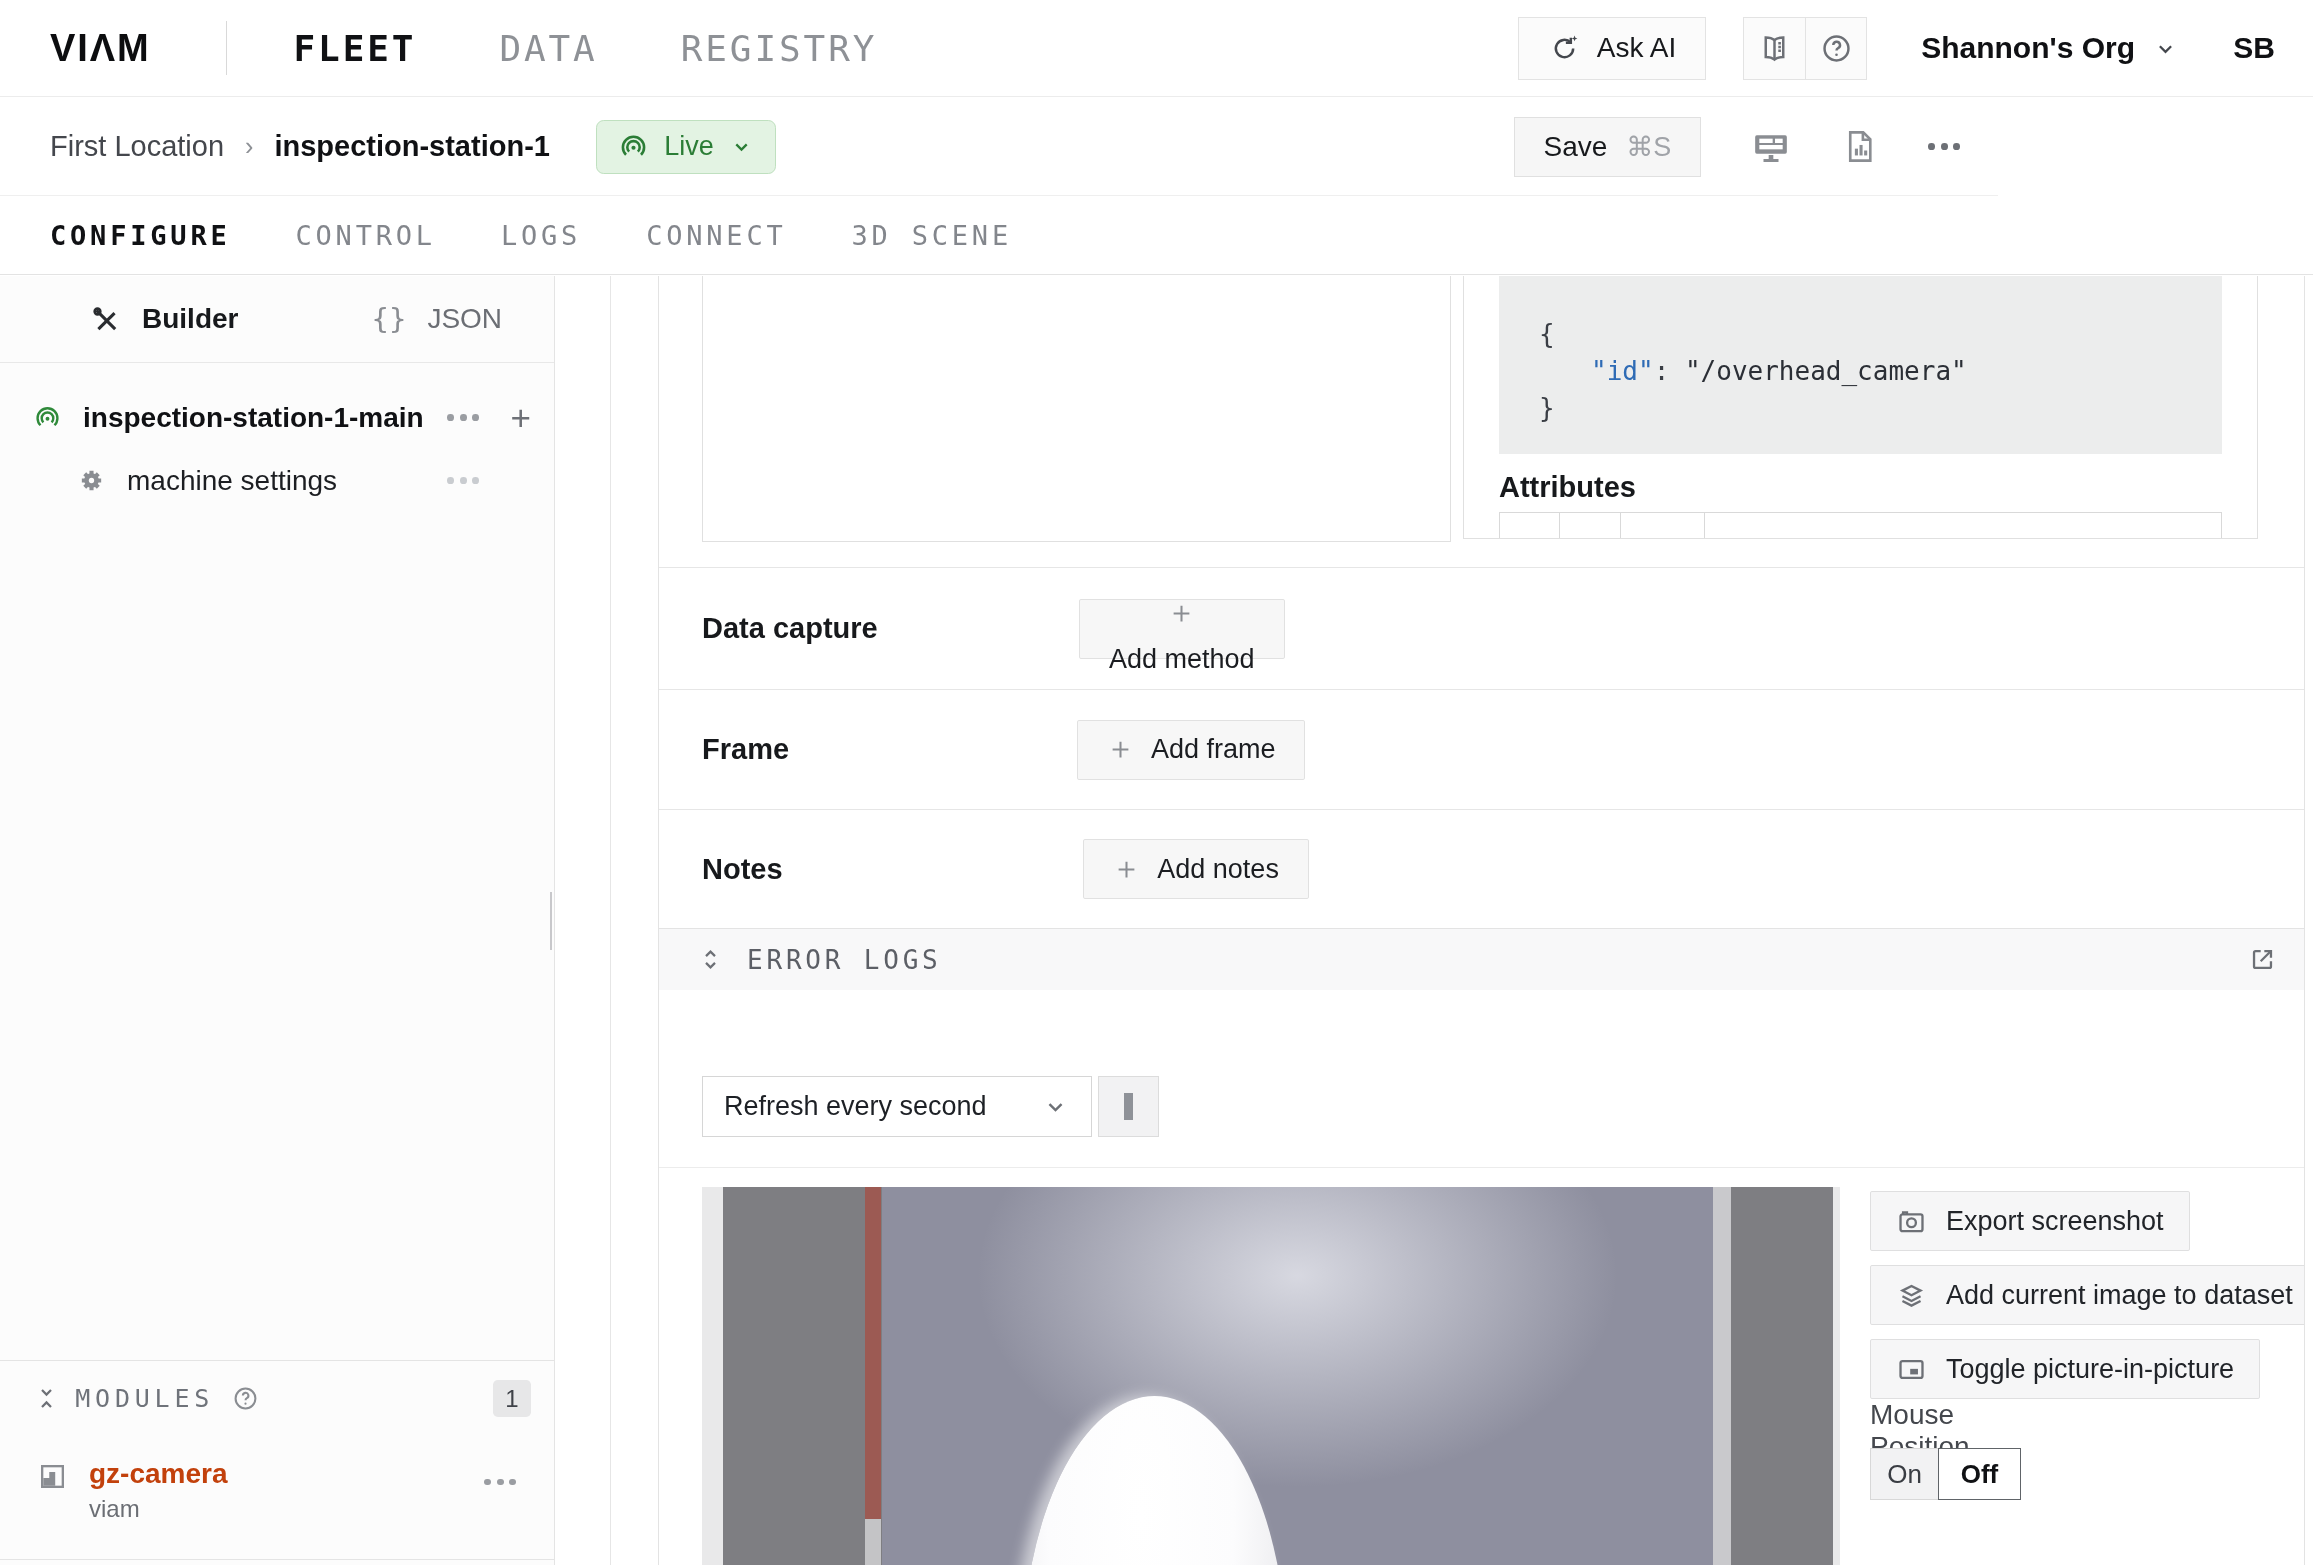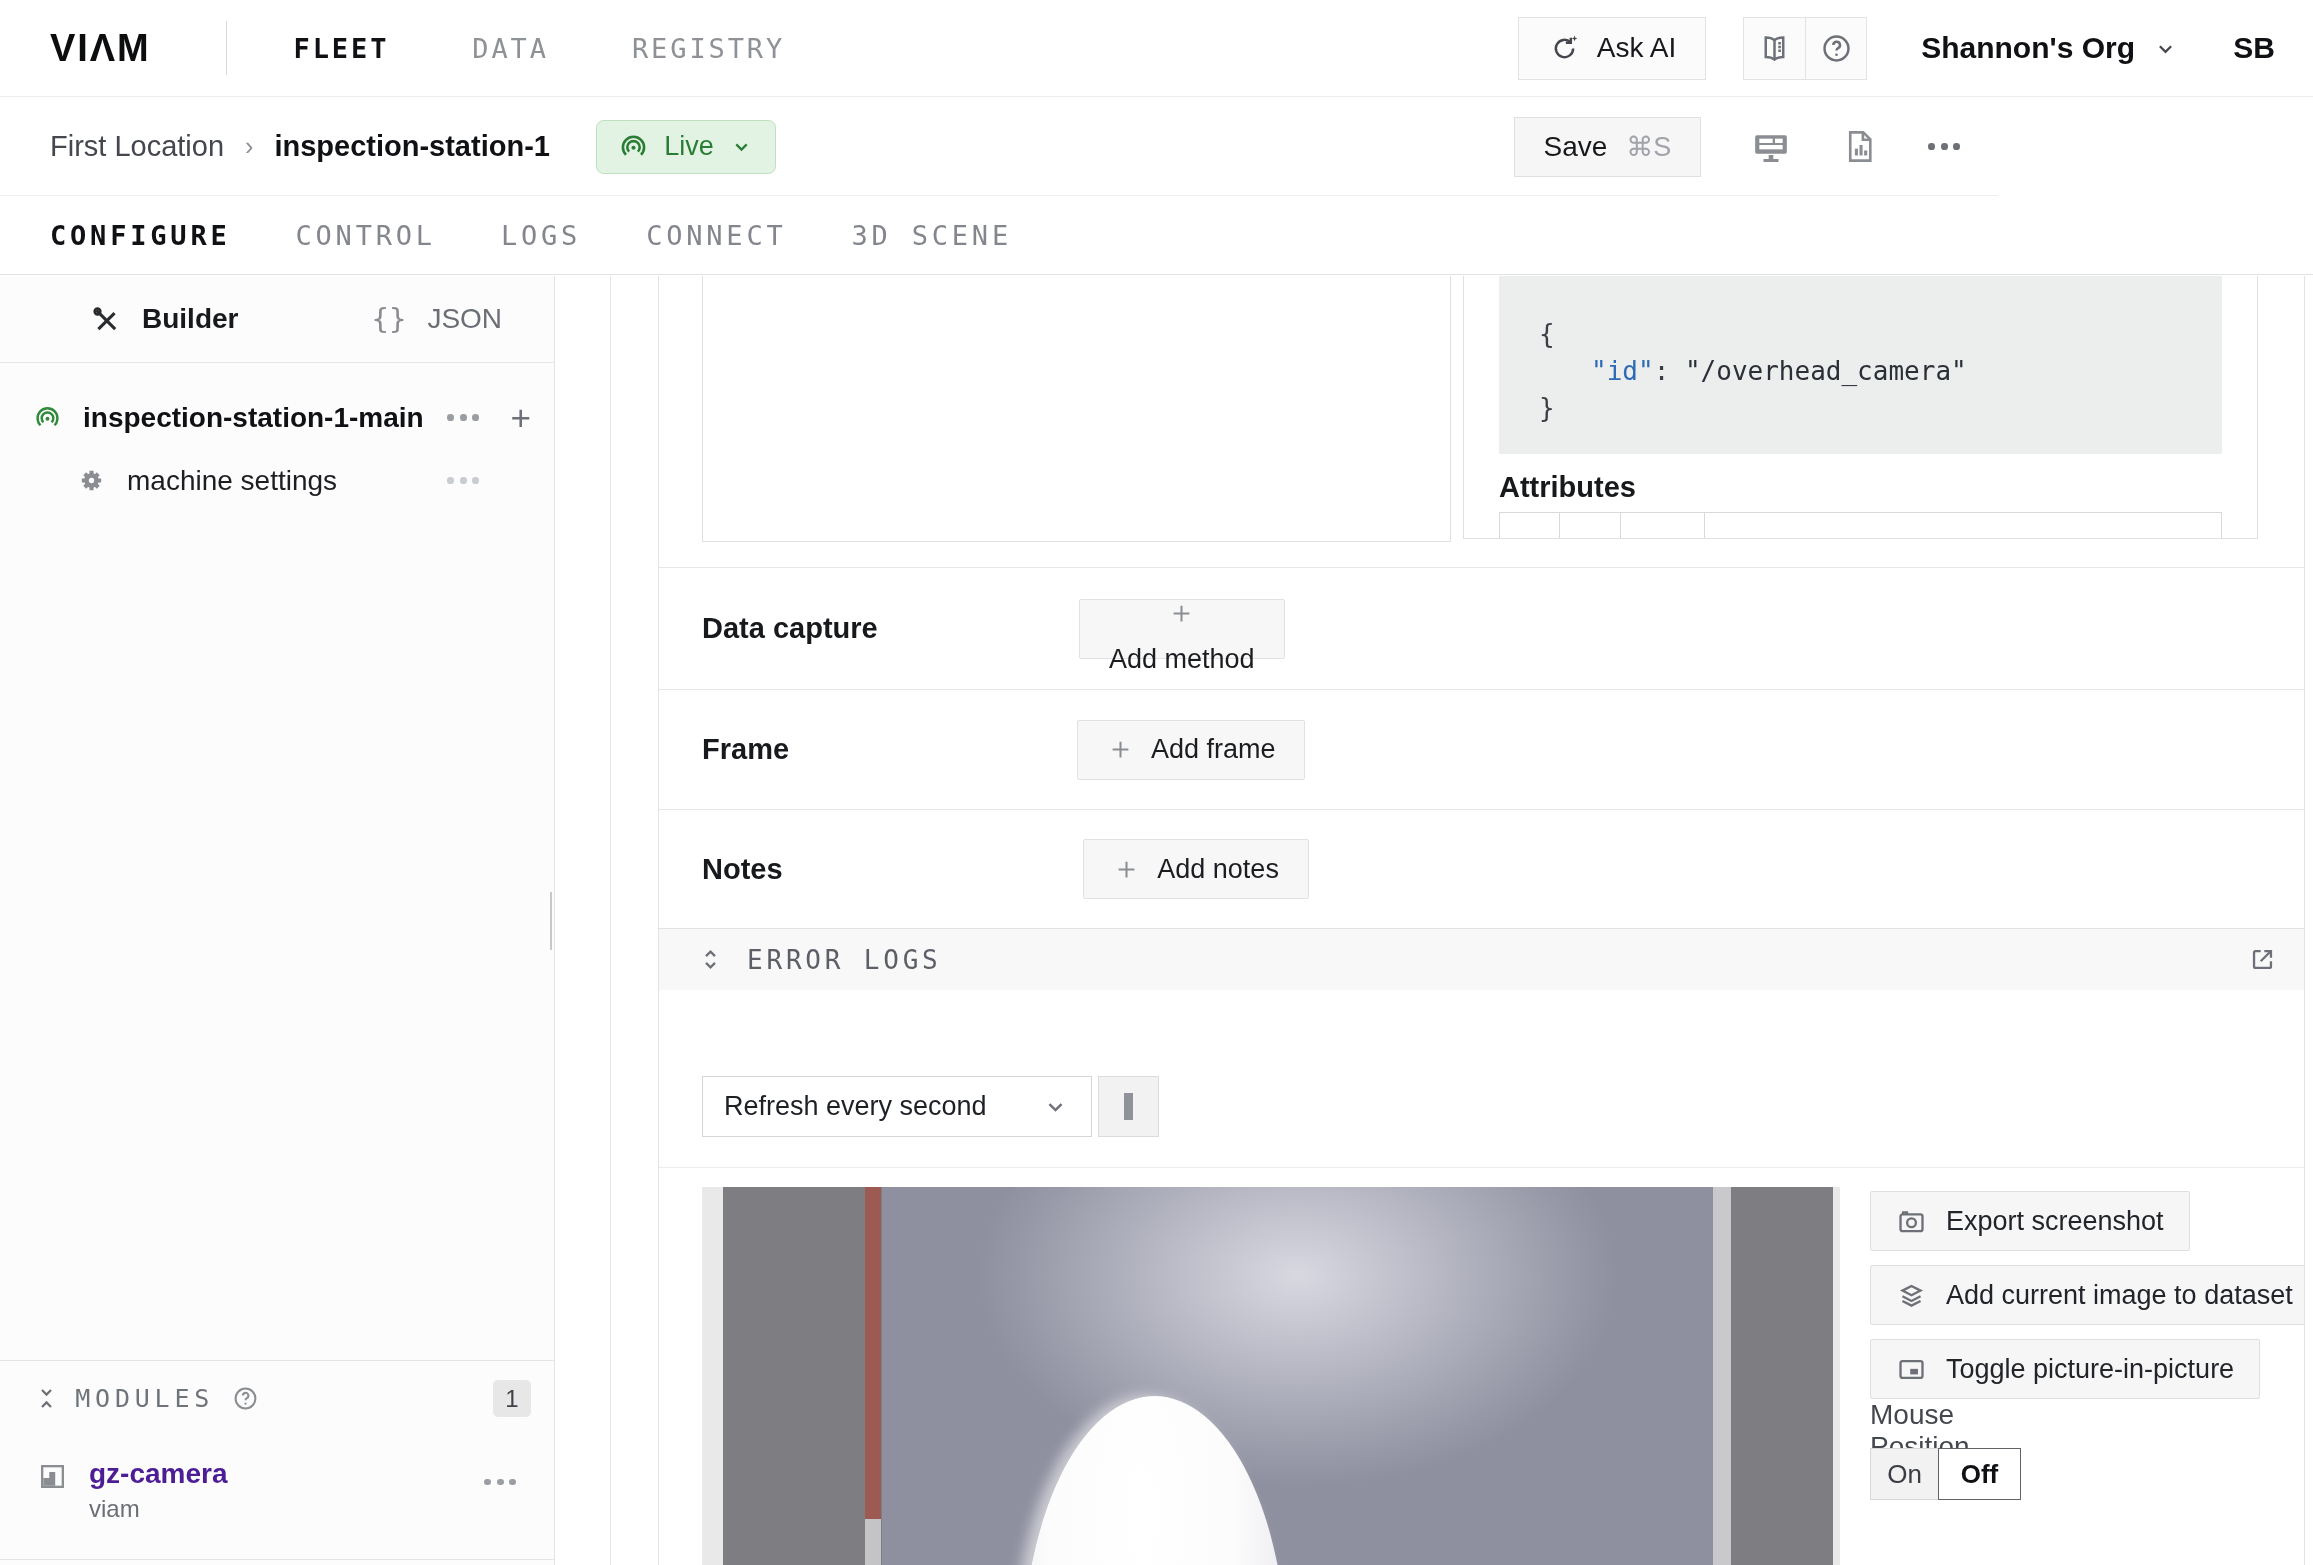--- a/index.html
+++ b/index.html
@@ -7,21 +7,21 @@
   body { font-family:"Liberation Sans", sans-serif; color:#17191c; }
   .screen { position:relative; width:2313px; height:1566px; background:#fff; overflow:hidden; }
 
   
   .topnav { position:absolute; left:0; top:0; width:2313px; height:97px;
             display:flex; align-items:center; padding:0 38px 0 50px;
             border-bottom:1px solid #ececec; background:#fff; }
   .logo { font-weight:800; font-size:38px; letter-spacing:1.9px; color:#0c0d0f; }
   .topnav-div { width:1px; height:54px; background:#d9d9d9; margin:0 67px 0 75px; }
   .topnav-nav { display:flex; align-items:center; gap:83px; }
-  .topnav-item { font-family:"DejaVu Sans Mono", monospace; font-size:27px; letter-spacing:2.9px;
+  .topnav-item { font-family:"DejaVu Sans Mono", monospace; font-size:36px; letter-spacing:2.9px;
                  color:#8e9196; cursor:pointer; }
   .topnav-item.active { color:#101114; font-weight:700; }
   .topnav-right { margin-left:auto; display:flex; align-items:center; }
   .askai-btn { display:flex; align-items:center; gap:15.4px; border:1px solid #e3e3e3; background:#fbfbfb;
                height:63px; padding:0 29px; font-size:28px; color:#17191c; cursor:pointer; }
   .icon-group { display:flex; align-items:stretch; border:1px solid #e3e3e3; background:#fbfbfb;
                 height:63px; margin-left:37px; }
   .icon-cell { width:61px; display:flex; align-items:center; justify-content:center; color:#6d7076; cursor:pointer; }
   .icon-cell + .icon-cell { border-left:1px solid #e3e3e3; }
   .org-switch { display:flex; align-items:center; gap:17.3px; margin-left:54px; cursor:pointer; }
@@ -80,21 +80,21 @@
              border-top:1px solid #e4e4e4; border-bottom:1px solid #e4e4e4; background:#fcfcfc; }
   .modules-header { height:60px; display:flex; align-items:center; padding:0 23px 0 29px; margin-top:7.7px; }
   .modules-title { font-family:"DejaVu Sans Mono", monospace; font-size:25px; letter-spacing:4.8px;
                    color:#6f737a; margin-left:15.4px; }
   .modules-help { color:#8a8d92; margin-left:17.3px; display:flex; }
   .modules-count { margin-left:auto; background:#e7e7e8; border-radius:4.8px; min-width:38px; height:37px;
                    display:flex; align-items:center; justify-content:center; font-size:24px; color:#3f4248; }
   .module-item { display:flex; margin-top:29px; padding-left:37px; position:relative; }
   .module-icon { color:#8a8d92; margin-top:3.8px; }
   .module-texts { margin-left:21px; }
-  .module-name { font-size:28px; font-weight:700; color:#4c1d95; }
+  .module-name { font-size:28px; font-weight:700; color:#c2410c; }
   .module-org { font-size:24px; color:#6b6e74; margin-top:5.8px; }
   .module-item .row-dots { right:38px; top:21px; }
 
   
   .main { position:absolute; left:556px; top:276px; width:1757px; height:1290px; background:#fff; }
   .vrule { position:absolute; left:54px; top:0; bottom:0; width:1px; background:#e6e6e6; }
   .card { position:absolute; left:102px; top:0; width:1647px; height:1290px;
           border-left:1px solid #e3e3e3; border-right:1px solid #e3e3e3; background:#fff; }
 
   

